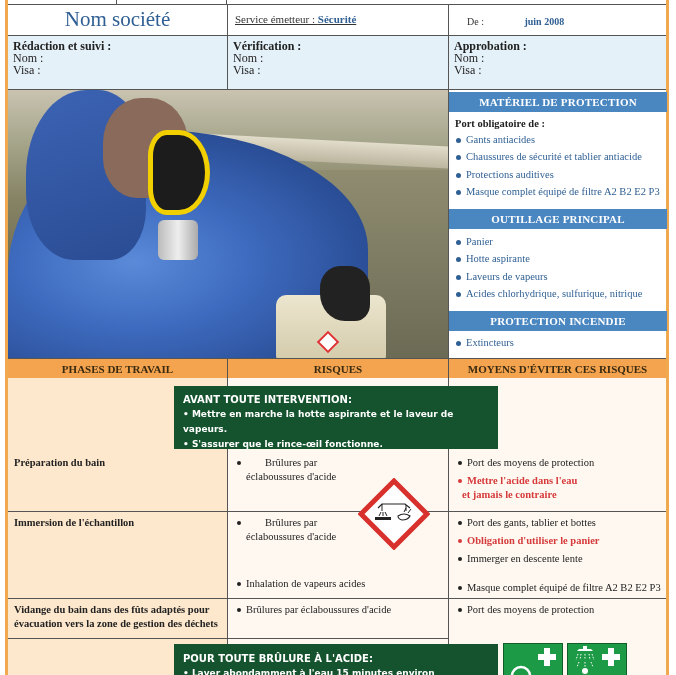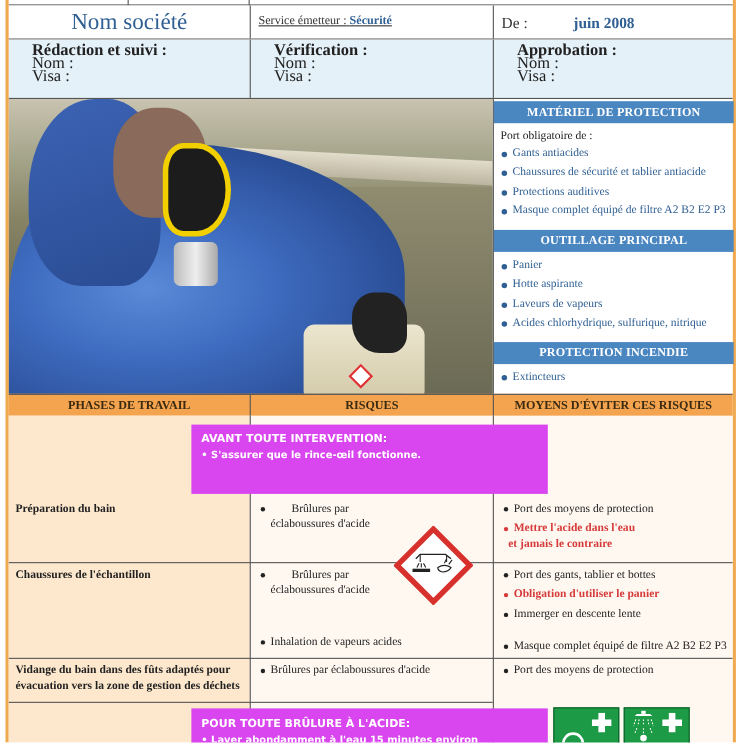--- a/index.html
+++ b/index.html
@@ -12,25 +12,25 @@
 
   
   .top-strip { position: absolute; left: 8px; top: 0; width: 658px; height: 5px; background: #fff; border-bottom: 1px solid #555; }
   .top-strip .v1 { position: absolute; left: 108px; top: 0; width: 1px; height: 5px; background: #555; }
   .top-strip .v2 { position: absolute; left: 218px; top: 0; width: 1px; height: 5px; background: #555; }
 
   .hdr-row { position: absolute; left: 8px; top: 5px; width: 658px; height: 31px; background: #fff; border-bottom: 1px solid #555; }
   .company { position: absolute; left: 0; top: 0; width: 219px; height: 30px; text-align: center; font-size: 21px; color: #2f5f93; line-height: 28px; }
   .service { position: absolute; left: 219px; top: 0; width: 221px; height: 30px; border-left: 1px solid #555; font-size: 11px; line-height: 28px; padding-left: 7px; color: #333; text-decoration: underline; }
   .service .val { color: #2f5f93; font-weight: bold; }
-  .date { position: absolute; left: 440px; top: 0; width: 218px; height: 30px; border-left: 1px solid #555; font-size: 14px; line-height: 34px; padding-left: 7px; color: #333; }
+  .date { position: absolute; left: 440px; top: 0; width: 218px; height: 30px; border-left: 1px solid #555; font-size: 10px; line-height: 34px; padding-left: 18px; color: #333; }
   .date .val { color: #2f5f93; font-weight: bold; margin-left: 38px; }
 
   .sign-row { position: absolute; left: 8px; top: 36px; width: 658px; height: 54px; background: #e5f1f8; border-bottom: 1px solid #555; }
-  .sign-cell { position: absolute; top: 0; height: 53px; padding: 4px 21px; font-size: 15px; line-height: 12px; color: #222; }
+  .sign-cell { position: absolute; top: 0; height: 53px; padding: 4px 5px; font-size: 12px; line-height: 12px; color: #222; }
   .sign-cell .ttl { font-weight: bold; }
   .sc1 { left: 0; width: 219px; }
   .sc2 { left: 219px; width: 221px; border-left: 1px solid #555; }
   .sc3 { left: 440px; width: 218px; border-left: 1px solid #555; }
 
   
   .photo { position: absolute; left: 8px; top: 90px; width: 440px; height: 268px; overflow: hidden;
     background: linear-gradient(180deg, #c9c3b0 0%, #a8a88e 18%, #878466 40%, #6d6a4f 70%, #5c5a44 100%); }
   .photo .shelf { position: absolute; left: 190px; top: 50px; width: 250px; height: 22px; background: linear-gradient(180deg,#e2dccb,#bcb59f); transform: skewY(3deg); }
   .photo .wall { position: absolute; left: 210px; top: 80px; width: 230px; height: 190px; background: linear-gradient(180deg,#8f8c70,#6b6a54); }
@@ -41,21 +41,21 @@
   .photo .mask { position: absolute; left: 140px; top: 40px; width: 62px; height: 85px; background: #1c1c1c; border: 5px solid #f2d000; border-radius: 30% 50% 50% 30%; }
   .photo .filter { position: absolute; left: 150px; top: 130px; width: 40px; height: 40px; background: linear-gradient(90deg,#bbb,#eee,#aaa); border-radius: 6px; }
   .photo .glove { position: absolute; left: 312px; top: 176px; width: 50px; height: 55px; background: #222; border-radius: 40% 40% 30% 50%; }
   .photo .canister { position: absolute; left: 268px; top: 205px; width: 110px; height: 70px; background: linear-gradient(180deg,#ece6cf,#d2c9a8); border-radius: 10px; }
   .photo .label-icon { position: absolute; left: 312px; top: 244px; width: 16px; height: 16px; border: 2px solid #d33; background: #fff; transform: rotate(45deg); }
 
   
   .rpanel { position: absolute; left: 448px; top: 90px; width: 218px; height: 268px; background: #fff; border-left: 1px solid #555; }
   .band { position: absolute; left: 0; width: 218px; height: 20px; background: #4a86c0; color: #fff; font-weight: bold; font-size: 11px; text-align: center; line-height: 20px; letter-spacing: 0.2px; }
   .rlist { position: absolute; left: 0; width: 218px; font-size: 10.5px; color: #2f5f93; }
-  .rlist .intro { color: #222; font-weight: normal; padding-left: 6px; line-height: 14px; margin-top: 5px; }
+  .rlist .intro { color: #222; font-weight: bold; padding-left: 6px; line-height: 14px; margin-top: 5px; }
   .rlist li { list-style: none; padding-left: 17px; position: relative; line-height: 17.4px; }
   .rlist li::before { content: ""; position: absolute; left: 7px; top: 7px; width: 5px; height: 5px; border-radius: 50%; background: #2f5f93; }
 
   
   .thead { position: absolute; left: 8px; top: 358px; width: 658px; height: 20px; background: #f4a44f; border-top: 1px solid #555; }
   .th { position: absolute; top: 0; height: 20px; font-weight: bold; font-size: 11px; text-align: center; line-height: 20px; color: #3a2a10; }
   .th1 { left: 0; width: 219px; }
   .th2 { left: 219px; width: 221px; border-left: 1px solid #555; }
   .th3 { left: 440px; width: 218px; border-left: 1px solid #555; }
 
@@ -66,21 +66,21 @@
   .hline { position: absolute; left: 0; width: 658px; height: 1px; background: #555; }
 
   .phase { position: absolute; left: 6px; font-weight: bold; font-size: 10.5px; line-height: 14px; color: #222; width: 210px; }
   .risk { position: absolute; left: 226px; font-size: 10.5px; line-height: 14px; color: #222; text-align: center; }
   .mean { position: absolute; left: 447px; font-size: 10.5px; line-height: 14px; color: #222; }
   .bullet { position: relative; padding-left: 12px; }
   .bullet::before { content: ""; position: absolute; left: 3px; top: 5px; width: 4px; height: 4px; border-radius: 50%; background: #222; }
   .bullet.red { color: #d63a3a; font-weight: bold; }
   .bullet.red::before { background: #d63a3a; }
 
-  .alert { position: absolute; background: #d946ef; color: #fff; font-family: "DejaVu Sans", "Liberation Sans", sans-serif; font-weight: bold; }
+  .alert { position: absolute; background: #14532d; color: #fff; font-family: "DejaVu Sans", "Liberation Sans", sans-serif; font-weight: bold; }
   .alert .a-title { font-size: 10px; line-height: 14px; }
   .alert .a-line { font-size: 9px; line-height: 15px; }
 
   .ghs { position: absolute; left: 358px; top: 478px; width: 72px; height: 72px; }
   .sign { position: absolute; width: 60px; height: 36px; background: #1d9a46; border: 1px solid #0f5e2a; }
   .sign .plus { position: absolute; right: 6px; top: 4px; width: 18px; height: 18px; }
 </style>
 </head>
 <body>
 
@@ -186,21 +186,21 @@
     <div class="risk" style="top:78px;">
       <div class="bullet">Brûlures par</div>
       <div style="padding-left:12px;">éclaboussures d'acide</div>
     </div>
     <div class="mean" style="top:78px;">
       <div class="bullet">Port des moyens de protection</div>
       <div class="bullet red" style="margin-top:4px;">Mettre l'acide dans l'eau</div>
       <div style="padding-left:7px; color:#d63a3a; font-weight:bold;">et jamais le contraire</div>
     </div>
 
-    <div class="phase" style="top:138px;">Chaussures de l'échantillon</div>
+    <div class="phase" style="top:138px;">Immersion de l'échantillon</div>
     <div class="risk" style="top:138px;">
       <div class="bullet">Brûlures par</div>
       <div style="padding-left:12px;">éclaboussures d'acide</div>
     </div>
     <div class="risk" style="top:199px;">
       <div class="bullet">Inhalation de vapeurs acides</div>
     </div>
     <div class="mean" style="top:138px;">
       <div class="bullet">Port des gants, tablier et bottes</div>
       <div class="bullet red" style="margin-top:4px;">Obligation d'utiliser le panier</div>
@@ -212,20 +212,21 @@
     <div class="risk" style="top:225px;">
       <div class="bullet">Brûlures par éclaboussures d'acide</div>
     </div>
     <div class="mean" style="top:225px;">
       <div class="bullet">Port des moyens de protection</div>
     </div>
   </div>
 
   <div class="alert" style="left:174px; top:386px; width:324px; height:63px; padding:7px 9px;">
     <div class="a-title">AVANT TOUTE INTERVENTION:</div>
+    <div class="a-line">• Mettre en marche la hotte aspirante et le laveur de vapeurs.</div>
     <div class="a-line">• S'assurer que le rince-œil fonctionne.</div>
   </div>
 
   <div class="alert" style="left:174px; top:644px; width:324px; height:40px; padding:8px 9px; overflow:hidden;">
     <div class="a-title">POUR TOUTE BRÛLURE À L'ACIDE:</div>
     <div class="a-line">• Laver abondamment à l'eau 15 minutes environ</div>
   </div>
 
   <svg class="ghs" viewBox="0 0 72 72">
     <polygon points="36,3 69,36 36,69 3,36" fill="#fff" stroke="#d8302c" stroke-width="5"></polygon>

